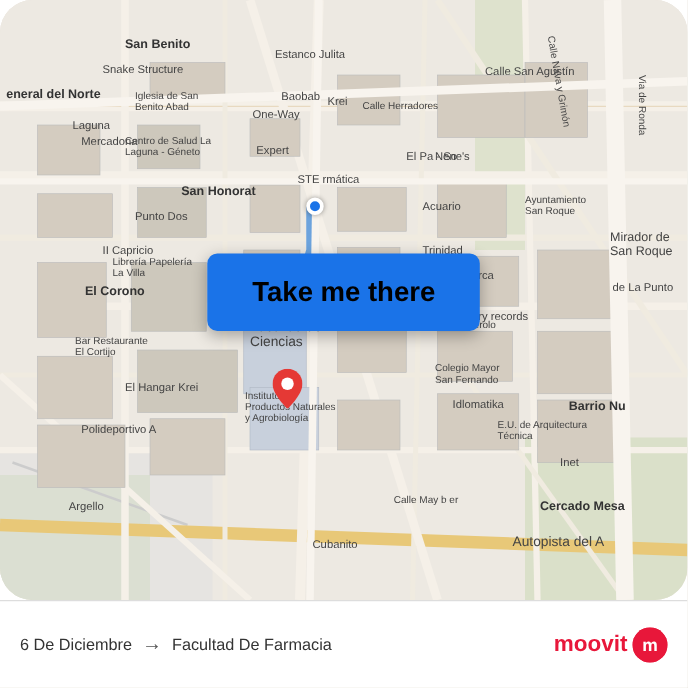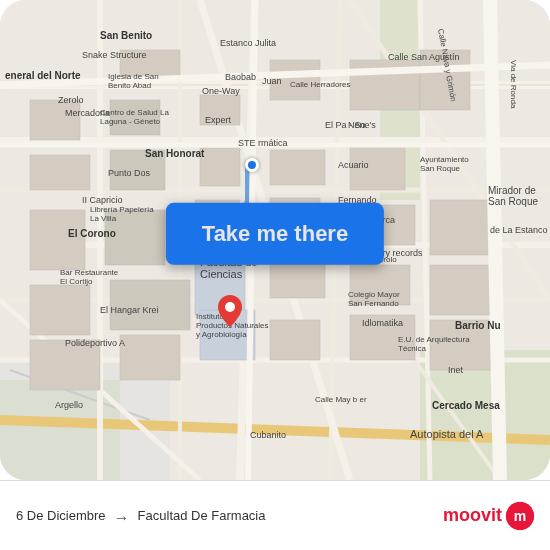--- a/index.html
+++ b/index.html
@@ -26,21 +26,21 @@
     #button-overlay {
       position: absolute;
       top: 50%;
       left: 50%;
       transform: translate(-50%, -60%);
       z-index: 10;
     }
 
     #take-me-there-btn {
       background-color: #1a73e8;
-      color: #e5e5e5;
+      color: #000000;
       border: none;
       border-radius: 8px;
       padding: 18px 36px;
       font-size: 22px;
       font-weight: bold;
       cursor: pointer;
       box-shadow: 0 4px 12px rgba(0,0,0,0.3);
       white-space: nowrap;
     }
 
@@ -241,43 +241,43 @@
 
   <div id="map-labels">
     <span class="map-label map-label-bold" style="top:30px;left:100px">San Benito</span>
     <span class="map-label" style="top:50px;left:82px">Snake Structure</span>
     <span class="map-label map-label-bold" style="top:70px;left:5px">eneral del Norte</span>
     <span class="map-label" style="top:38px;left:220px">Estanco Julita</span>
     <span class="map-label" style="top:72px;left:225px">Baobab</span>
     <span class="map-label" style="top:52px;left:388px">Calle San Agustín</span>
     <span class="map-label" style="top:28px;left:445px;transform:rotate(80deg);transform-origin:left top;font-size:8px">Calle Nava y Grimón</span>
     <span class="map-label" style="top:60px;left:518px;transform:rotate(90deg);transform-origin:left top;font-size:8px">Via de Ronda</span>
-    <span class="map-label" style="top:95px;left:58px">Zerolo</span>
+    <span class="map-label" style="top:95px;left:58px">Laguna</span>
     <span class="map-label" style="top:108px;left:65px">Mercadona</span>
     <span class="map-label" style="top:72px;left:108px;font-size:8px">Iglesia de San<br>Benito Abad</span>
     <span class="map-label" style="top:86px;left:202px">One-Way</span>
-    <span class="map-label" style="top:76px;left:262px">Juan</span>
+    <span class="map-label" style="top:76px;left:262px">Krei</span>
     <span class="map-label" style="top:80px;left:290px;font-size:8px">Calle Herradores</span>
     <span class="map-label" style="top:108px;left:100px;font-size:8px">Centro de Salud La<br>Laguna - Géneto</span>
     <span class="map-label" style="top:115px;left:205px">Expert</span>
     <span class="map-label" style="top:120px;left:325px">El Pa - So</span>
     <span class="map-label" style="top:120px;left:348px">Nene's</span>
     <span class="map-label" style="top:138px;left:238px">STE</span>
     <span class="map-label" style="top:138px;left:258px">rmática</span>
     <span class="map-label map-label-bold" style="top:148px;left:145px">San Honorat</span>
     <span class="map-label" style="top:160px;left:338px">Acuario</span>
     <span class="map-label" style="top:155px;left:420px;font-size:8px">Ayuntamiento<br>San Roque</span>
     <span class="map-label" style="top:168px;left:108px">Punto Dos</span>
     <span class="map-label" style="top:185px;left:488px;font-size:10px">Mirador de<br>San Roque</span>
     <span class="map-label" style="top:195px;left:82px">II Capricio</span>
-    <span class="map-label" style="top:195px;left:338px">Fernando</span>
+    <span class="map-label" style="top:195px;left:338px">Trinidad</span>
     <span class="map-label" style="top:205px;left:90px;font-size:8px">Librería Papelería<br>La Villa</span>
     <span class="map-label" style="top:210px;left:308px;font-size:8px">Centro de Salud<br>La Laguna</span>
     <span class="map-label" style="top:215px;left:360px">Maherca</span>
-    <span class="map-label" style="top:225px;left:490px;font-size:9px">de La Estanco</span>
+    <span class="map-label" style="top:225px;left:490px;font-size:9px">de La Punto</span>
     <span class="map-label map-label-bold" style="top:228px;left:68px">El Corono</span>
     <span class="map-label" style="top:238px;left:344px">Wasabi</span>
     <span class="map-label" style="top:248px;left:360px">Factory records</span>
     <span class="map-label" style="top:252px;left:188px">Cafetería ESIT</span>
     <span class="map-label" style="top:255px;left:330px;font-size:8px">Calle Pedro Zerolo</span>
     <span class="map-label" style="top:268px;left:60px;font-size:8px">Bar Restaurante<br>El Cortijo</span>
     <span class="map-label" style="top:256px;left:200px;font-size:11px">Facultad de<br>Ciencias</span>
     <span class="map-label" style="top:305px;left:100px">El Hangar Krei</span>
     <span class="map-label" style="top:290px;left:348px;font-size:8px">Colegio Mayor<br>San Fernando</span>
     <span class="map-label" style="top:312px;left:196px;font-size:8px">Instituto de<br>Productos Naturales<br>y Agrobiología</span>

